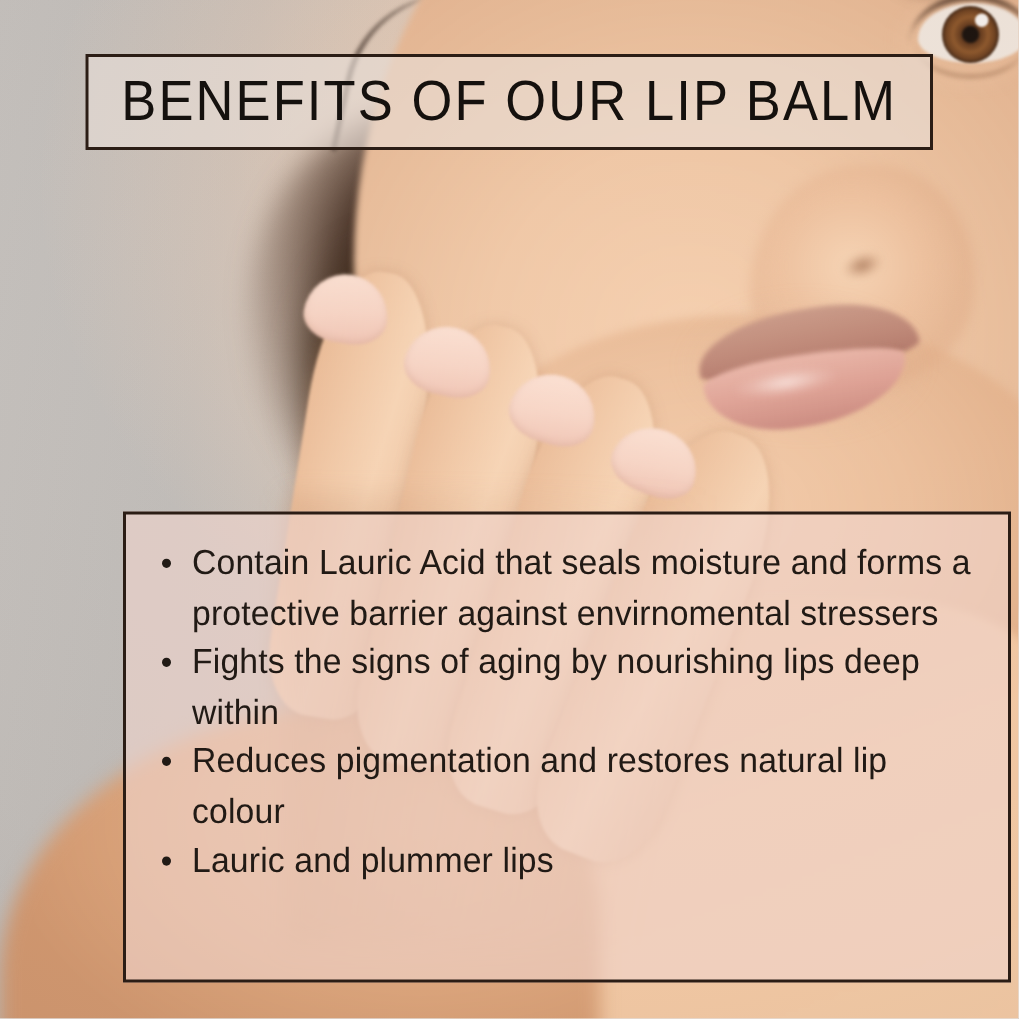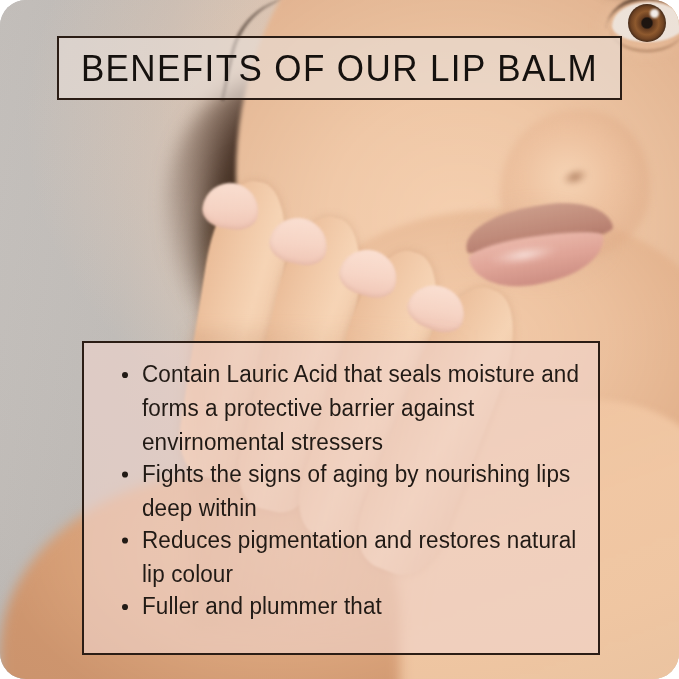--- a/index.html
+++ b/index.html
@@ -7,21 +7,20 @@
     padding: 0;
     background: #ffffff;
   }
   #poster {
     position: relative;
     width: 679px;
     height: 679px;
     overflow: hidden;
     font-family: "Liberation Sans", sans-serif;
     background: #bcb9b6;
-    border-radius: 26px;
   }
 
   
   .photo {
     position: absolute;
     inset: 0;
     overflow: hidden;
   }
 
   
@@ -285,26 +284,26 @@
     font-weight: 400;
     white-space: nowrap;
     transform: scaleY(1.08);
   }
 
   
   .bullet-box {
     position: absolute;
     left: 82px;
     top: 341px;
-    width: 518px;
+    width: 592px;
     height: 314px;
     box-sizing: border-box;
     border: 2px solid #2b1d15;
     background: rgba(240,213,205,0.62);
-    padding: 16px 18px 0 32px;
+    padding: 16px 18px 0 18px;
   }
   .bullets {
     margin: 0;
     padding: 0;
     list-style: none;
   }
   .bullet {
     position: relative;
     padding-left: 26px;
     margin: 0 0 0 0;
@@ -373,17 +372,17 @@
 
   <div class="title-box">
     <div class="title-text">BENEFITS OF OUR LIP BALM</div>
   </div>
 
   <div class="bullet-box">
     <ul class="bullets">
       <li class="bullet">Contain Lauric Acid that seals moisture and forms a protective barrier against envirnomental stressers</li>
       <li class="bullet">Fights the signs of aging by nourishing lips deep within</li>
       <li class="bullet">Reduces pigmentation and restores natural lip colour</li>
-      <li class="bullet">Fuller and plummer that</li>
+      <li class="bullet">Lauric and plummer lips</li>
     </ul>
   </div>
 
 </div>
 
 </body></html>

